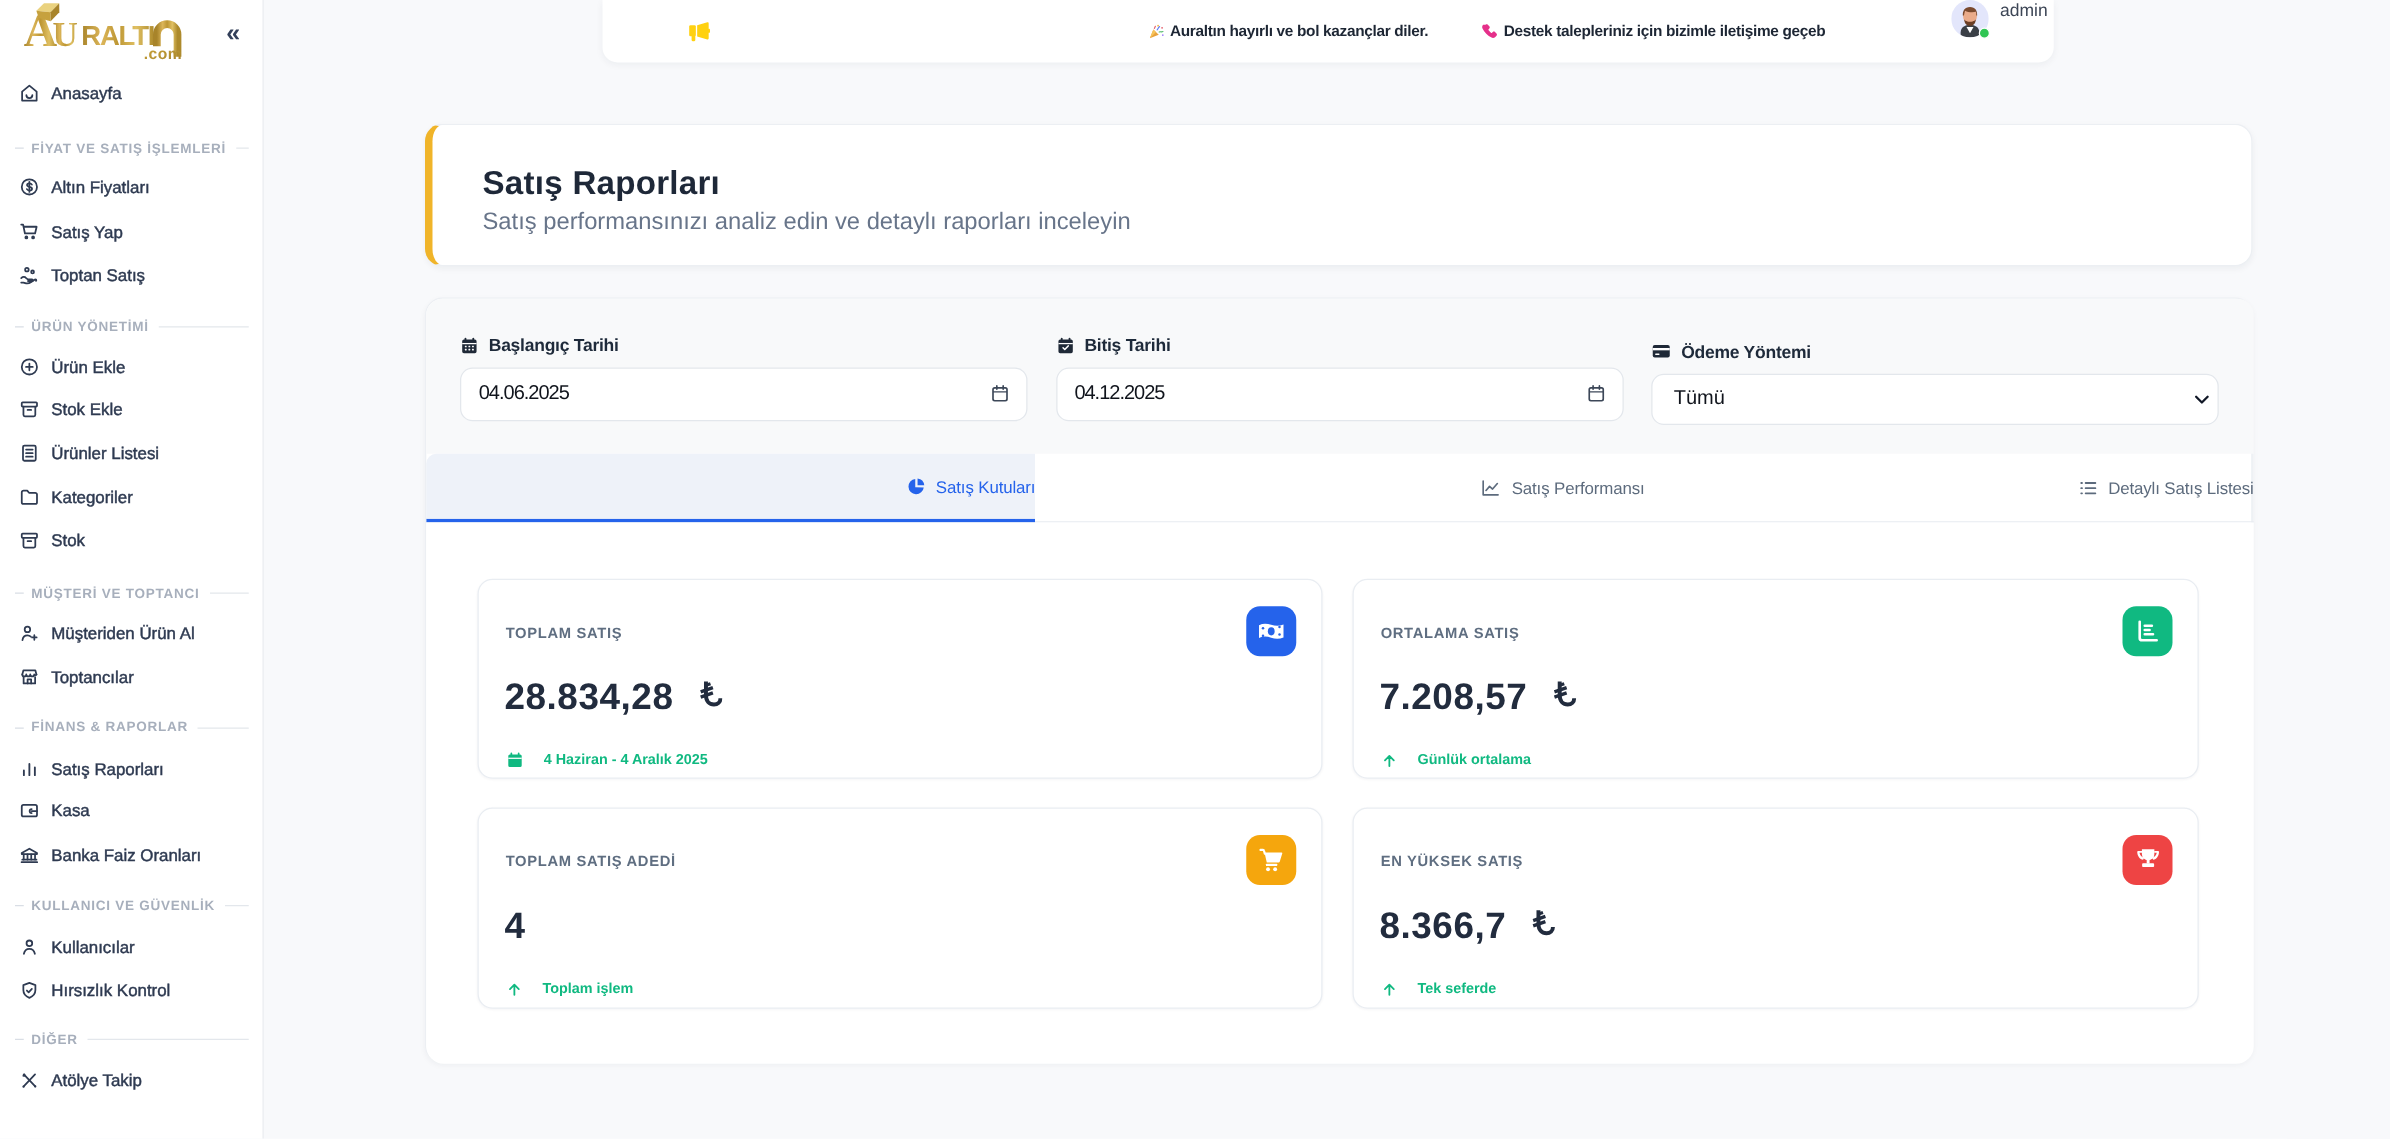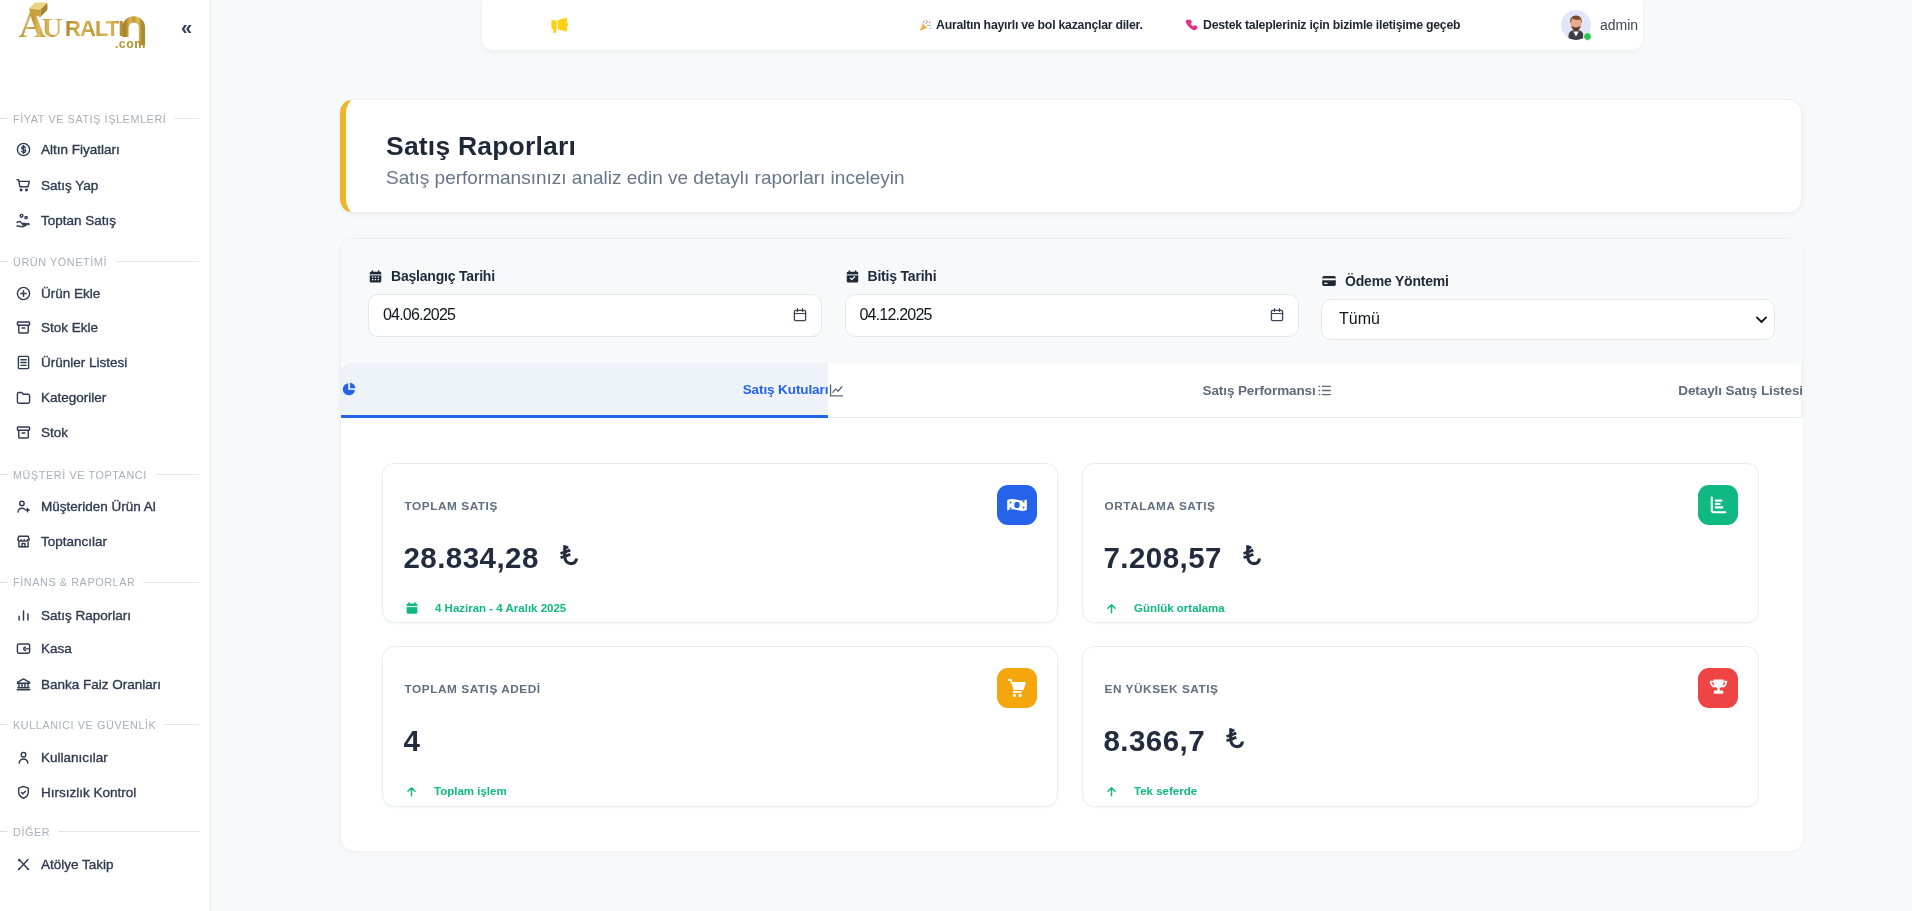--- a/index.html
+++ b/index.html
@@ -3,42 +3,42 @@
 <meta charset="utf-8">
 <title>Satış Raporları</title>
 <style>
 *{margin:0;padding:0;box-sizing:border-box}
 html,body{width:1912px;height:911px;overflow:hidden}
 body{background:#f8f9fb;font-family:"Liberation Sans",sans-serif;position:relative;color:#2f3b52}
 
 #sidebar{position:absolute;left:0;top:0;width:211px;height:911px;background:#fff;border-right:1px solid #e9ecf0;z-index:5}
 .navitem{position:absolute;left:0;width:211px;height:35px;display:flex;align-items:center;padding-left:15px;gap:9px;font-size:13.5px;color:#2e3a51;-webkit-text-stroke:.35px currentColor}
 .navitem svg{flex:0 0 auto}
-.navhdr{position:absolute;left:0;width:211px;height:20px;display:flex;align-items:center;padding-left:0;font-size:10.8px;font-weight:normal;color:#a7afbc;letter-spacing:.6px;white-space:nowrap}
+.navhdr{position:absolute;left:0;width:211px;height:20px;display:flex;align-items:center;padding-left:12px;font-size:10.8px;font-weight:bold;color:#a7afbc;letter-spacing:.6px;white-space:nowrap}
 .navhdr::before{content:"";width:7px;height:1px;background:#d9dee5;margin-right:6px}
 .navhdr .ln{flex:1;height:1px;background:#e3e7ec;margin-left:8px;margin-right:12px}
 #collapse{position:absolute;left:181px;top:16px;font-size:20px;font-weight:bold;color:#33405a;letter-spacing:-2px}
 
 #topbar{position:absolute;left:482px;top:0;width:1161px;height:50px;background:#fff;border-radius:0 0 12px 12px;box-shadow:0 2px 6px rgba(25,35,60,.05)}
 .tbtxt{position:absolute;top:0;height:50px;display:flex;align-items:center;gap:4px;font-size:12.3px;font-weight:bold;color:#1d2634;letter-spacing:-0.25px;white-space:nowrap}
-#admin{position:absolute;top:0;height:50px;display:flex;align-items:center;gap:9px;font-size:14px;color:#3d4656;font-weight:normal}
+#admin{position:absolute;top:0;height:50px;display:flex;align-items:flex-start;gap:9px;font-size:14px;color:#3d4656;font-weight:normal}
 
 #hdrcard{position:absolute;left:340px;top:99px;width:1462px;height:114px;background:#fff;border:1px solid #eceff3;border-radius:14px;border-left:6px solid #f0b429;box-shadow:0 2px 5px rgba(25,35,60,.05)}
 #hdrcard h1{position:absolute;left:40px;top:31px;font-size:26.5px;color:#1e2838;letter-spacing:.2px}
 #hdrcard .sub{position:absolute;left:40px;top:67px;font-size:19px;color:#68758a}
 
 #bigcard{position:absolute;left:340px;top:238px;width:1462px;height:612px;background:#fff;border:1px solid #eceff3;border-radius:14px;box-shadow:0 2px 5px rgba(25,35,60,.05)}
 #filter{position:absolute;left:0;top:0;width:1462px;height:124px;background:#f8f9fa;border-radius:13px 13px 0 0}
 .fld{position:absolute;top:0}
 .flbl{display:flex;align-items:center;gap:8px;font-size:14px;letter-spacing:-.2px;font-weight:bold;color:#1e2a3a}
 .finput{position:absolute;left:0;width:454px;height:43px;background:#fff;border:1px solid #e3e7ec;border-radius:10px;display:flex;align-items:center;padding:0 13px 0 14px;font-size:16px;letter-spacing:-.8px;color:#10141c}
 .finput .sp{flex:1}
 
 #tabbar{position:absolute;left:0;top:124px;width:1462px;height:55px;border-bottom:1px solid #e8ebf1;display:flex}
-.tab{width:487.33px;height:55px;display:flex;align-items:center;justify-content:space-between;gap:8px;font-size:13.5px;letter-spacing:-.1px;font-weight:bold;color:#5d6b7d}
+.tab{width:487.33px;height:55px;display:flex;align-items:center;justify-content:flex-end;gap:8px;font-size:13.5px;letter-spacing:-.1px;font-weight:normal;color:#5d6b7d}
 .tab.active{background:#eef2f9;border-bottom:3px solid #2563eb;color:#2563eb;border-top-left-radius:8px}
 
 #content{position:absolute;left:0;top:179px;width:1462px;height:433px;background:#fff;border-radius:0 0 14px 14px}
 .stat{position:absolute;background:#fff;border:1px solid #e9edf2;border-radius:12px;box-shadow:0 1px 2px rgba(16,24,40,.04)}
 .stat .lbl{position:absolute;left:21.5px;top:34.5px;font-size:11.8px;font-weight:bold;color:#5f6e81;letter-spacing:.55px}
 .stat .ico{position:absolute;right:20px;top:21px;width:40px;height:40px;border-radius:11px;display:flex;align-items:center;justify-content:center}
 .stat .val{position:absolute;left:20.5px;top:76.5px;height:35px;display:flex;align-items:center;gap:20px;font-size:29.5px;font-weight:bold;color:#222c3e;letter-spacing:.45px}
 .stat .grn{position:absolute;left:22px;top:136px;height:16px;display:flex;align-items:center;gap:16px;font-size:11.5px;font-weight:bold;color:#10b981}
 </style>
 </head>
@@ -63,20 +63,27 @@
 <text x="49" y="39" font-family="Liberation Sans" font-size="22" font-weight="bold" letter-spacing="-0.95" fill="url(#gg)">RALTI</text>
 <path d="M109.5 40V30.6a8.25 8.25 0 0 1 16.5 0V48.3" fill="none" stroke="url(#gg)" stroke-width="6.2"></path>
 <text x="99" y="50.5" font-family="Liberation Sans" font-size="12.5" font-weight="bold" letter-spacing="0.4" fill="url(#gg2)">.com</text>
 <g transform="translate(10,5) rotate(-9)">
  <polygon points="2,7 9,2 21,4 13,10" fill="#ead27f"></polygon>
  <polygon points="2,7 13,10 12,17 3,13" fill="#c6a13e"></polygon>
  <polygon points="13,10 21,4 20,11 12,17" fill="#a8842a"></polygon>
 </g>
 </svg>
 <div id="collapse">«</div>
+<div class="navitem" style="top:57.0px">
+      <svg width="17" height="17" viewBox="0 0 24 24" fill="none" stroke="#2f3b52" stroke-width="2.0" stroke-linecap="round" stroke-linejoin="round">
+        <path d="M3.8 10.3 12 3.6l8.2 6.7V20.4H3.8z"></path>
+        <path d="M8.6 14.2a3.4 3.4 0 0 0 6.8 0"></path>
+      </svg>
+      <span>Anasayfa</span>
+    </div>
 <div class="navhdr" style="top:108.9px">
       <span>FİYAT VE SATIŞ İŞLEMLERİ</span>
       <span class="ln"></span>
     </div>
 <div class="navitem" style="top:132.4px">
       <svg width="17" height="17" viewBox="0 0 24 24" fill="none" stroke="#2f3b52" stroke-width="2.0" stroke-linecap="round" stroke-linejoin="round">
         <circle cx="12" cy="12" r="8.6"></circle>
         <path d="M14.8 9.5c-.5-.9-1.5-1.4-2.8-1.4-1.5 0-2.6.8-2.6 1.9 0 1.2 1.1 1.6 2.7 1.9 1.7.3 2.9.8 2.9 2.1 0 1.2-1.3 2-2.9 2-1.3 0-2.4-.6-2.9-1.5"></path>
         <path d="M12 6.3v11.4"></path>
       </svg>

